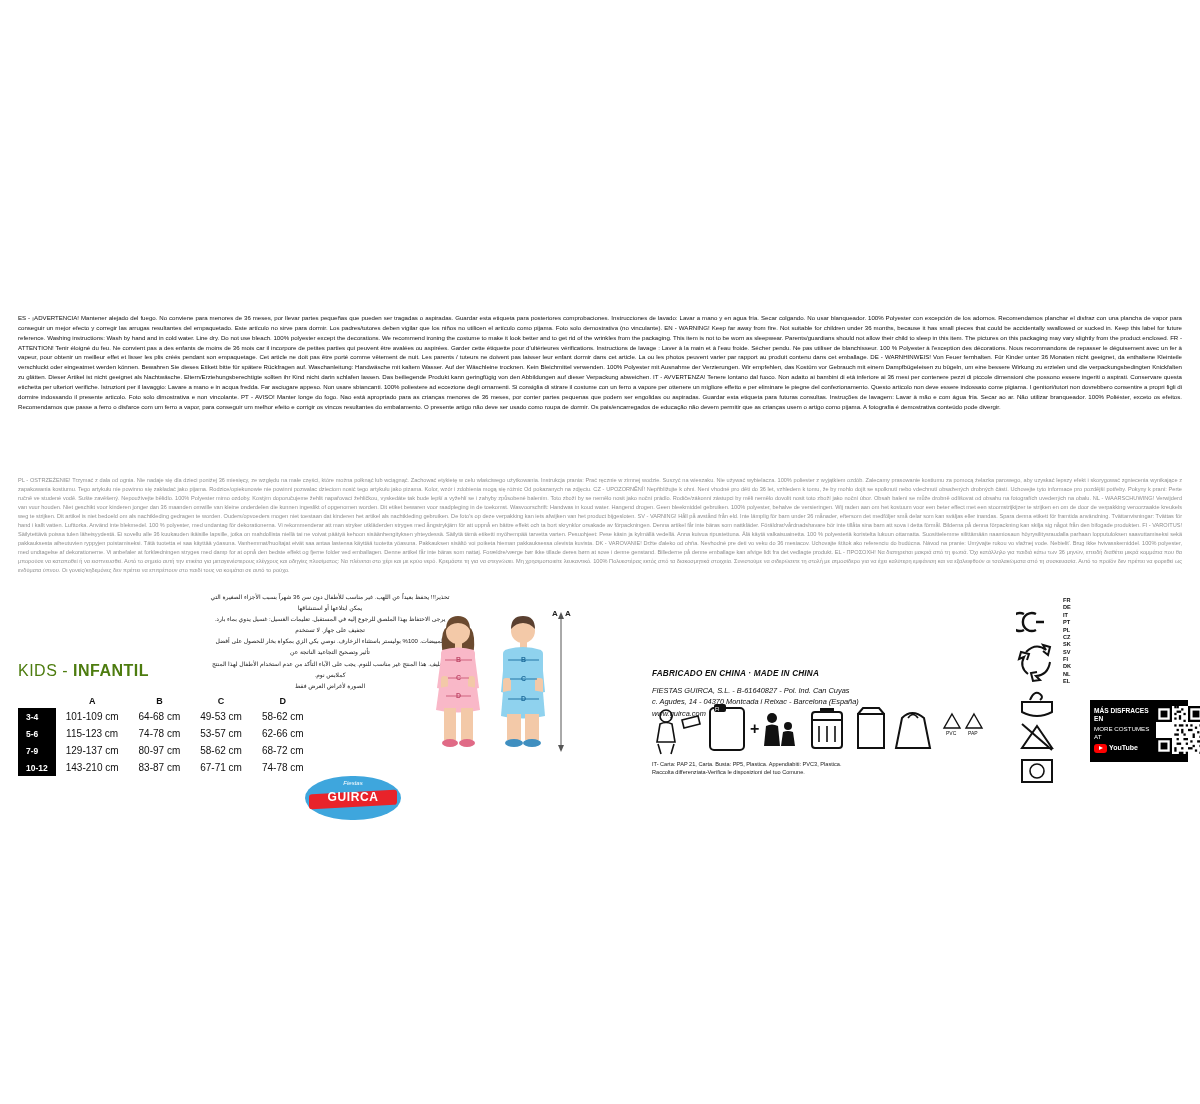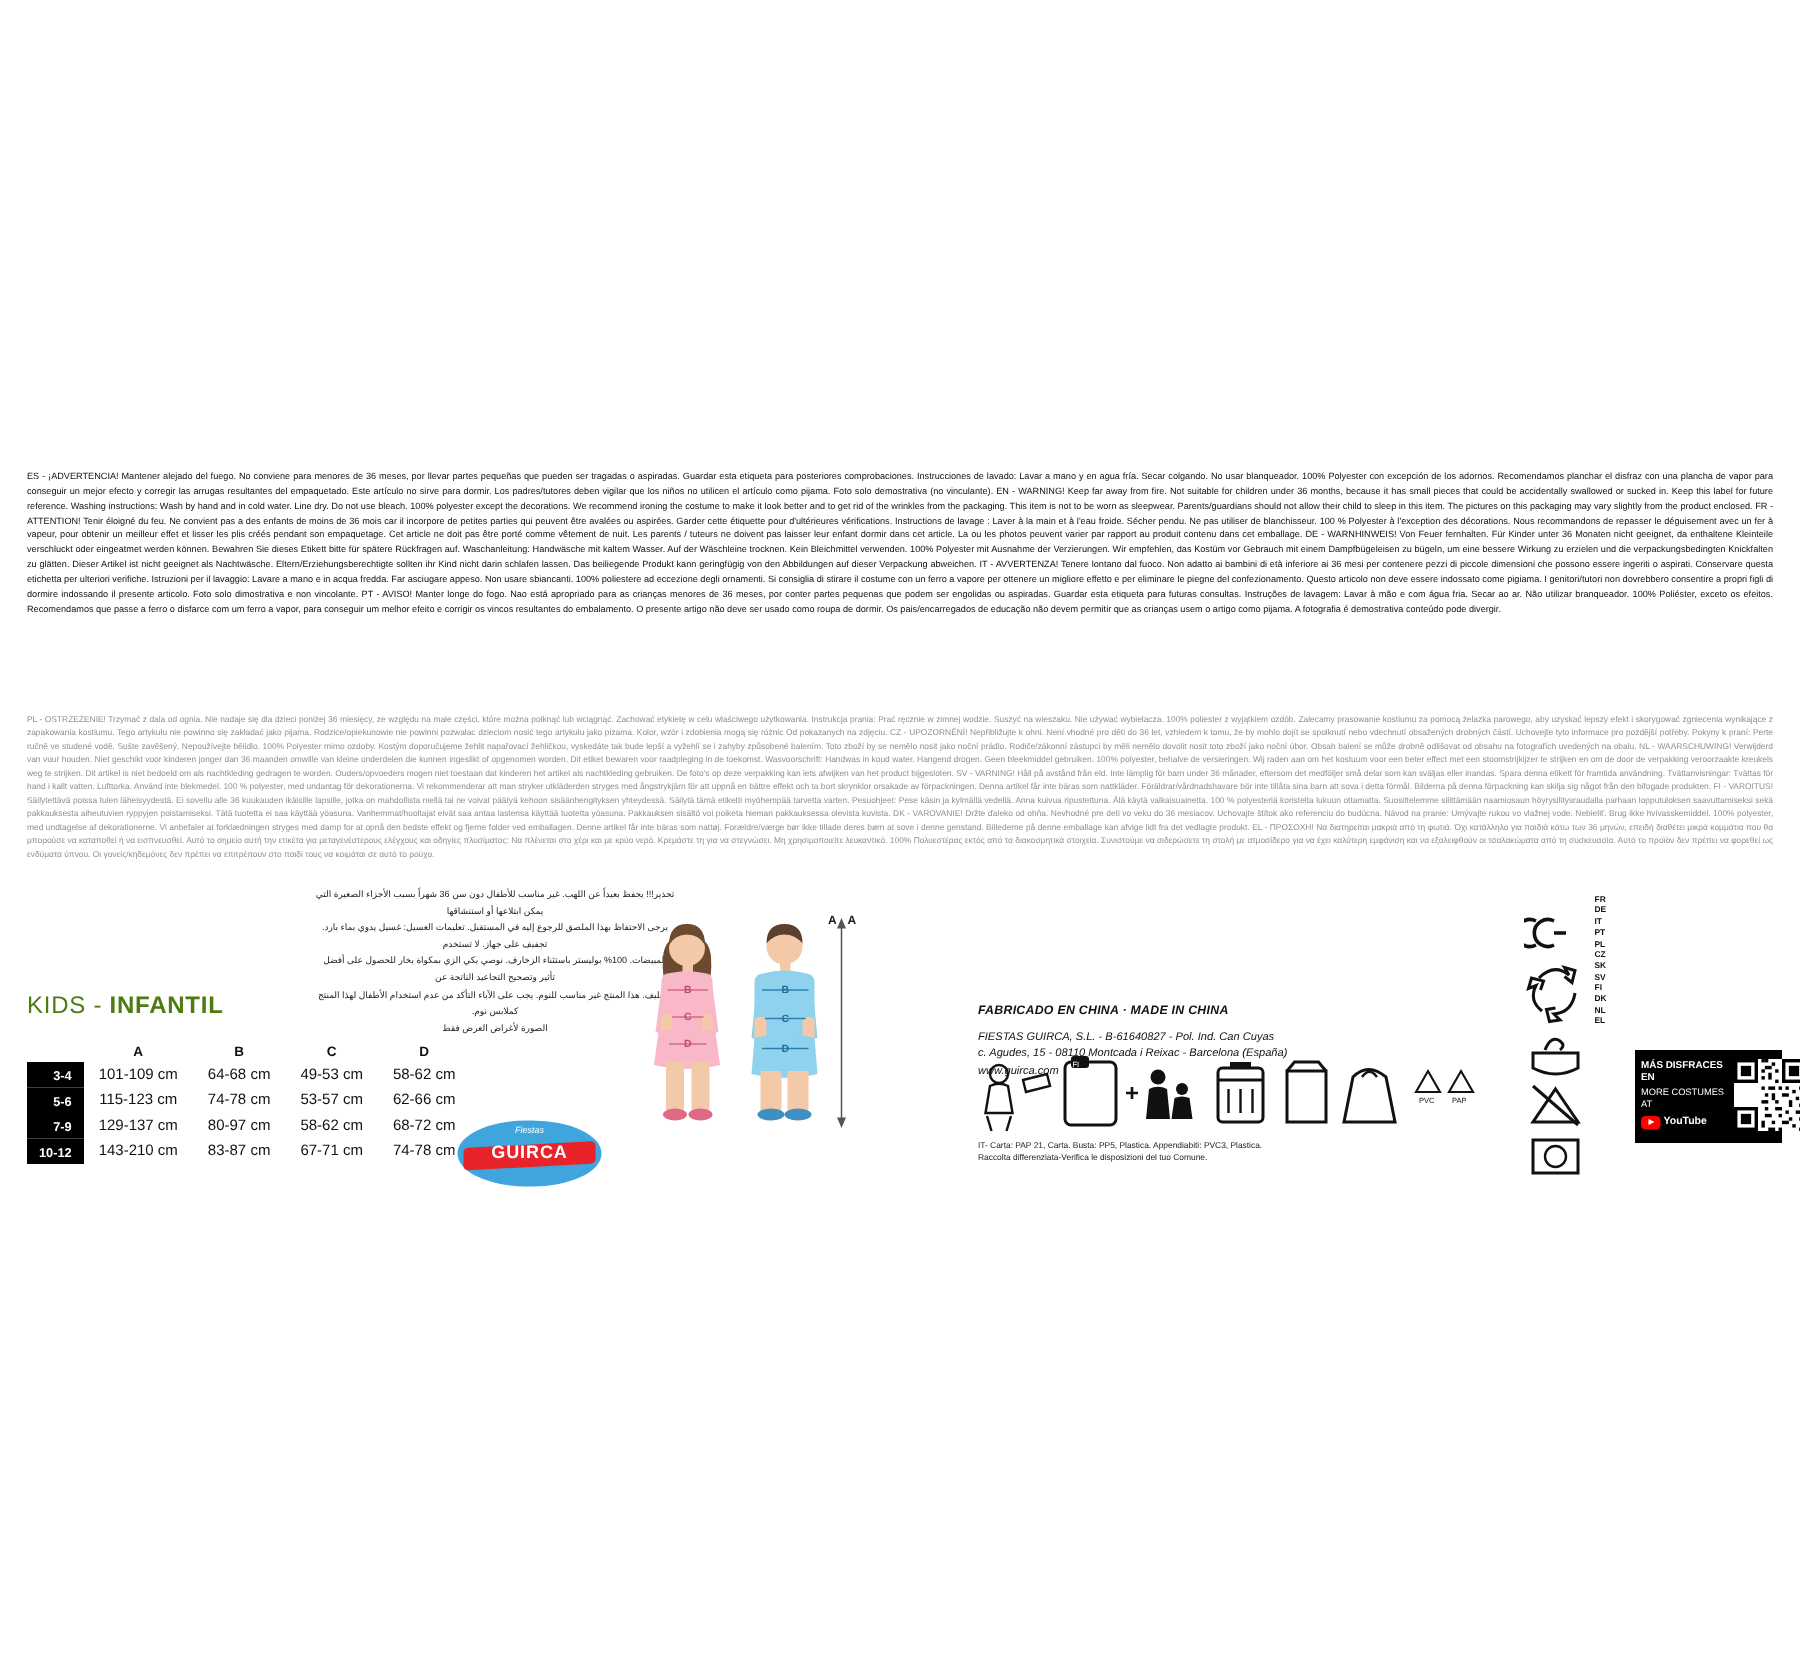--- a/index.html
+++ b/index.html
@@ -36,28 +36,28 @@
   .sizes{
     position:absolute;left:18px;top:694px;
     border-collapse:collapse;font-size:8.5px;
   }
   .sizes th,.sizes td{
     padding:2px 4px;text-align:center;font-weight:normal;white-space:nowrap;
   }
   .sizes th{font-weight:bold;font-size:9px;}
   .sizes td.age{
     background:#000;color:#fff;font-weight:bold;font-size:8.5px;
-    padding:2px 8px;text-align:right;
+    padding:2px 8px;text-align:left;
   }
   .sizes td.val{font-size:10px;padding:3px 10px;}
   .sizes tr.row td{border-bottom:0;}
 
   
   .logo-blob{
-    position:absolute;left:305px;top:747px;width:96px;height:44px;
+    position:absolute;left:305px;top:776px;width:96px;height:44px;
     background:#3ea6dd;border-radius:50%/52%;
     box-shadow:0 0 0 2px #ffffff;
   }
   .logo-blob .ribbon{
     position:absolute;left:4px;top:16px;width:88px;height:15px;
     background:#e8232a;transform:skewY(-3deg);
     border-radius:3px;
   }
   .logo-blob .wordmark{
     position:absolute;left:0;top:14px;width:96px;text-align:center;
@@ -244,21 +244,21 @@
       <polygon points="146,12 143,19 149,19" fill="#555"></polygon>
       <polygon points="146,152 143,145 149,145" fill="#555"></polygon>
       <text x="150" y="16" font-size="8" font-weight="bold" fill="#222" font-family="Liberation Sans, sans-serif">A</text>
       <text x="137" y="16" font-size="8" font-weight="bold" fill="#222" font-family="Liberation Sans, sans-serif">A</text>
     </g>
   </svg>
 
   <div class="maker">
     <div class="ttl">FABRICADO EN CHINA · MADE IN CHINA</div>
     <div>FIESTAS GUIRCA, S.L. - B-61640827 - Pol. Ind. Can Cuyas</div>
-    <div>c. Agudes, 15 - 08110 Montcada i Reixac - Barcelona (España)</div>
+    <div>c. Agudes, 14 - 04370 Montcada i Reixac - Barcelona (España)</div>
     <div class="www">www.guirca.com</div>
   </div>
 
   <svg class="picto" viewBox="0 0 340 56">
 
     <g>
       <circle cx="14" cy="16" r="6" fill="none" stroke="#111" stroke-width="1.6"></circle>
       <path d="M8 24 q6 -3 12 0 l3 18 h-18 z" fill="none" stroke="#111" stroke-width="1.6"></path>
       <path d="M6 44 l3 10 M22 44 l-3 10" stroke="#111" stroke-width="1.6" fill="none"></path>
       <path d="M30 20 l16 -4 l2 8 l-16 4z" fill="none" stroke="#111" stroke-width="1.6"></path>

